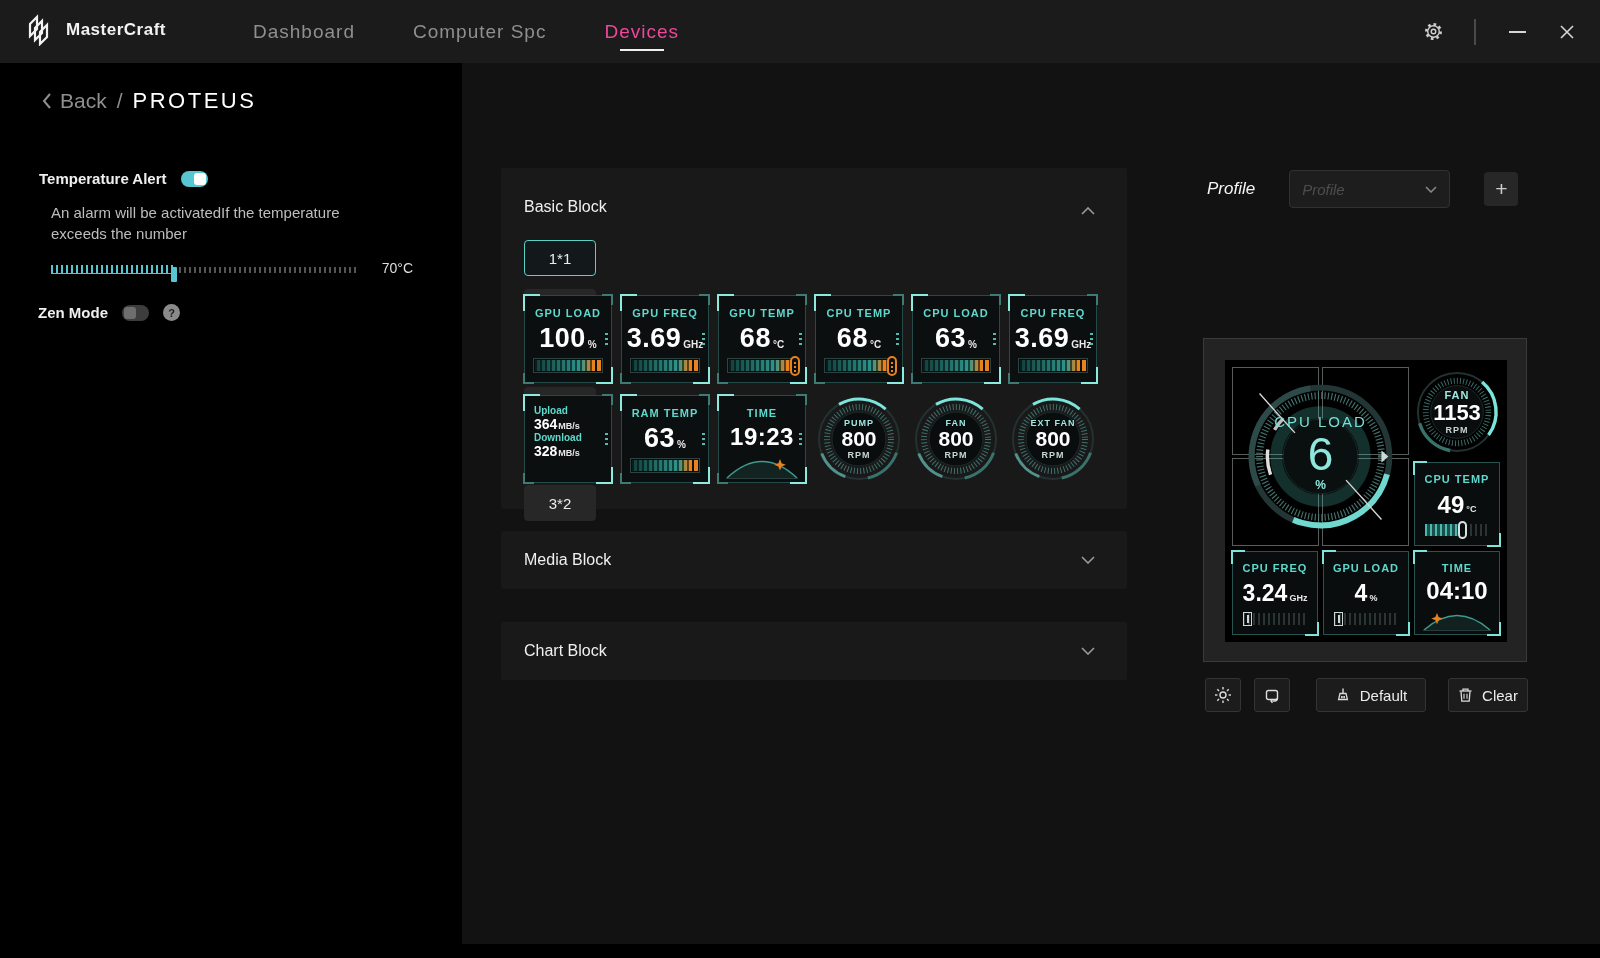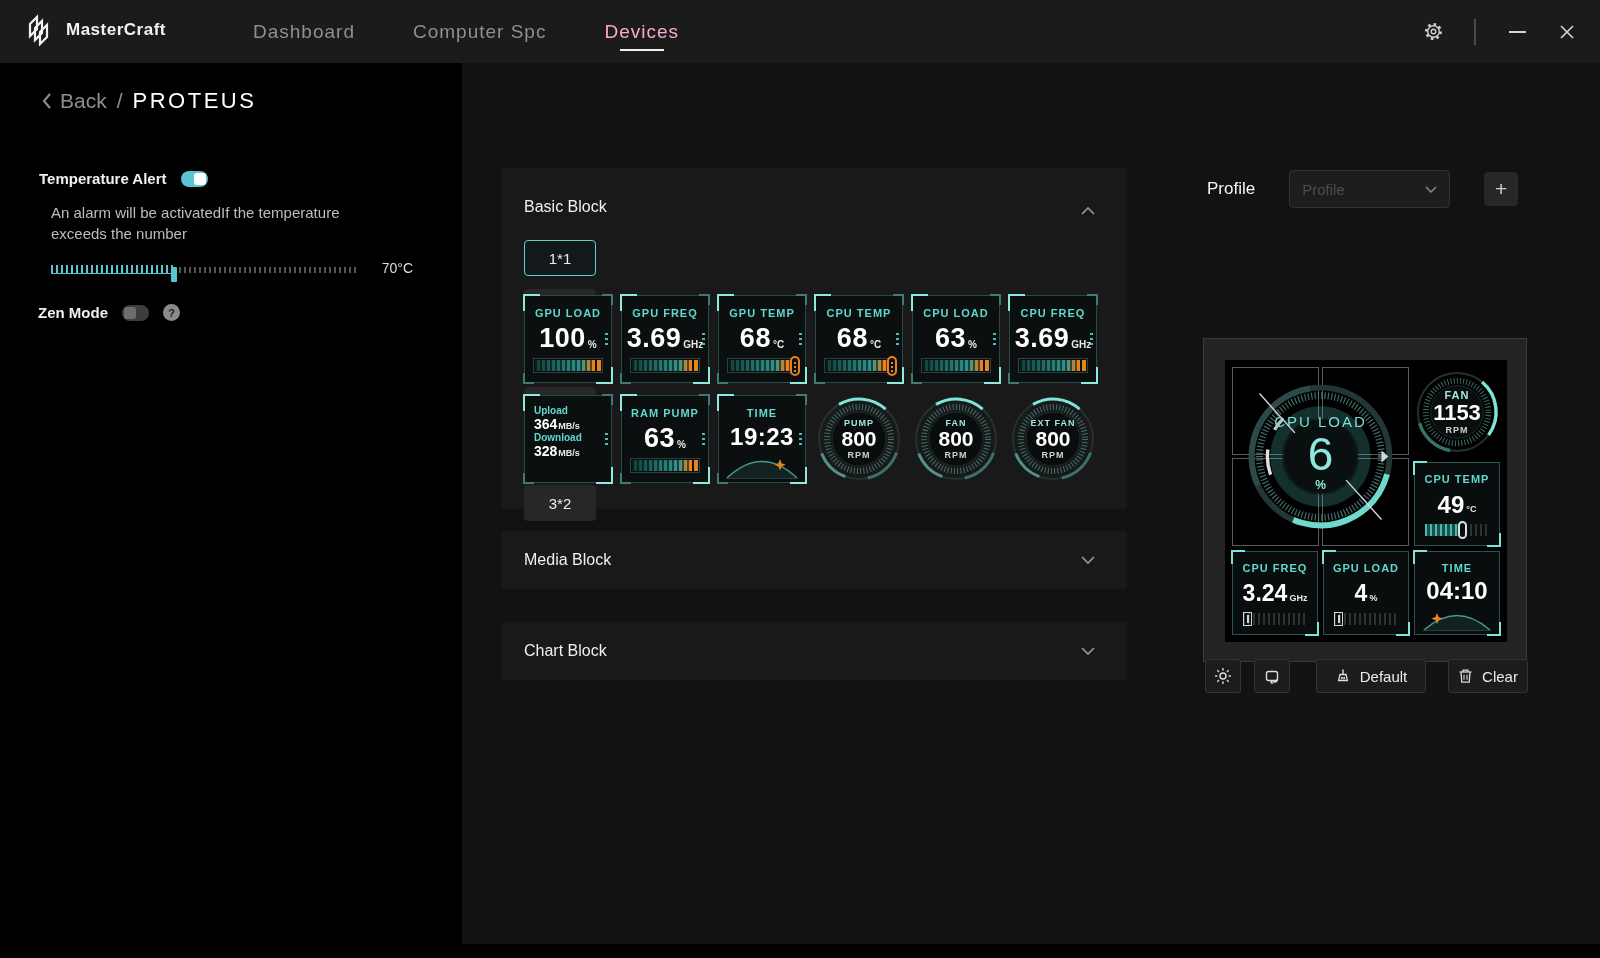--- a/index.html
+++ b/index.html
@@ -5,21 +5,21 @@
   * { margin:0; padding:0; box-sizing:border-box; }
   body { background:#000; font-family:"Liberation Sans","DejaVu Sans",sans-serif; }
   #stage { position:relative; width:1600px; height:958px; background:#000; overflow:hidden; }
 
   
   .topbar { position:absolute; left:0; top:0; width:1600px; height:63px; background:#1b1b1b; z-index:5; }
   .brand { position:absolute; left:26px; top:14px; display:flex; align-items:center; gap:10px; }
   .brand-name { color:#f2f2f2; font-size:17px; font-weight:700; letter-spacing:.5px; }
   .nav { position:absolute; left:253px; top:0; height:63px; display:flex; gap:58px; align-items:center; }
   .nav-tab { position:relative; color:#8f8f8f; font-size:19px; letter-spacing:1px; height:47px; display:flex; align-items:center; cursor:pointer; }
-  .nav-tab.active { color:#f9a8d4; }
+  .nav-tab.active { color:#ec4899; }
   .nav-underline { position:absolute; left:50%; transform:translateX(-50%); bottom:4px; width:44px; height:2px; background:#f0f0f0; }
   .win-controls { position:absolute; right:0; top:0; height:63px; display:flex; align-items:center; }
   .wc-btn { width:38px; height:38px; display:flex; align-items:center; justify-content:center; cursor:pointer; }
   .wc-divider { width:2px; height:26px; background:#4a4a4a; margin:0 22px; }
   .min-line { width:17px; height:2px; background:#d6d6d6; }
 
   
   .sidebar { position:absolute; left:0; top:63px; width:462px; height:895px; background:#000; }
   .breadcrumb { position:absolute; left:42px; top:25px; display:flex; align-items:center; gap:10px; }
   .back-link { display:flex; align-items:center; gap:8px; color:#8f8f8f; font-size:21px; cursor:pointer; }
@@ -93,21 +93,21 @@
   .gtitle { color:#9fe7e0; font-size:9px; font-weight:700; letter-spacing:1px; }
   .gval { color:#ffffff; font-size:21px; font-weight:700; line-height:1.05; }
   .gunit { color:#c9d6d4; font-size:9px; font-weight:700; letter-spacing:1px; }
 
   #media-panel { left:39px; top:468px; width:626px; height:58px; }
   #chart-panel { left:39px; top:559px; width:626px; height:58px; }
   .bar-panel .panel-title { position:absolute; left:23px; top:50%; transform:translateY(-50%); }
   .bar-panel .chev-btn { top:50%; transform:translateY(-50%); }
 
   
-  .profile-row { position:absolute; left:745px; top:107px; display:flex; align-items:center; }
+  .profile-row { position:absolute; left:745px; top:107px; display:flex; align-items:center;font-style:italic; }
   .profile-label { color:#f5f5f5; font-size:17px; font-weight:500; }
   .profile-select { position:relative; margin-left:34px; width:161px; height:38px; background:#1d1d1d; border:1px solid #313131; border-radius:4px; display:flex; align-items:center; padding:0 12px; cursor:pointer; }
   .profile-placeholder { color:#4d4d4d; font-size:15px; flex:1; }
   .profile-add { margin-left:34px; width:34px; height:34px; background:#272727; border-radius:4px; color:#cccccc; font-size:21px; display:flex; align-items:center; justify-content:center; cursor:pointer; }
 
   
   .pv-frame { position:absolute; left:741px; top:275px; width:324px; height:324px; background:#232323; border:1px solid #3a3a3a; }
   .pv-screen { position:absolute; left:21px; top:21px; width:282px; height:282px; background:#000; }
   .pv-grid { position:absolute; inset:0; display:grid; grid-template-columns:repeat(3,1fr); grid-template-rows:repeat(3,1fr); gap:5px; padding:7px; }
   .pcell-big { position:relative; grid-column:1/3; grid-row:1/3; }
@@ -129,21 +129,21 @@
   .pbar { position:relative; width:64px; height:12px; margin-bottom:9px;
       background:repeating-linear-gradient(90deg,#2b3333 0 2px,transparent 2px 5px); }
   .pbar-start { position:absolute; left:0; top:-1px; width:9px; height:14px; border:1px solid #cfd8d6; }
   .pbar-start::after { content:""; position:absolute; left:3px; top:2px; width:2px; height:8px; background:#cfd8d6; }
   .pbar-fill55 { position:absolute; left:0; top:0; width:55%; height:12px;
       background:repeating-linear-gradient(90deg,#4fb8ae 0 2px,#18504b 2px 5px); }
   .pbar-thermknob { position:absolute; left:52%; top:-3px; width:9px; height:18px; border:2px solid #d9e2e0; border-radius:5px; background:#0a0d0d; }
   .gcard-pv { position:relative; }
 
   
-  .action-row { position:absolute; left:743px; top:596px; display:flex; align-items:flex-end; }
+  .action-row { position:absolute; left:743px; top:615px; display:flex; align-items:flex-end; }
   .icon-btn { width:36px; height:34px; background:#1c1c1c; border:1px solid #343434; border-radius:3px; display:flex; align-items:center; justify-content:center; cursor:pointer; }
   .txt-btn { height:34px; background:#1c1c1c; border:1px solid #343434; border-radius:3px; display:flex; align-items:center; justify-content:center; gap:9px; color:#ececec; font-size:15px; font-weight:500; cursor:pointer; }
 
   .footer-strip { position:absolute; left:0; bottom:0; width:1600px; height:14px; background:#000; }
 </style>
 </head>
 <body>
 
 <div id="stage">
 
@@ -360,21 +360,21 @@
             <div class="netvalrow">
                 <span class="netval">328</span>
                 <span class="netunit">MB/s</span>
               </div>
           </div>
         </div>
         <div class="wcard">
           <span class="c-tr"></span>
             <span class="c-bl"></span>
             <span class="side-ticks"></span>
-          <div class="wtitle">RAM PUMP</div>
+          <div class="wtitle">RAM TEMP</div>
           <div class="wvalrow">
               <span class="wval">63</span>
               <span class="wunit">%</span>
             </div>
           <div class="sbar">
               <div class="sbar-fill"></div>
               <div class="sbar-cap"></div>
             </div>
         </div>
         <div class="wcard">

